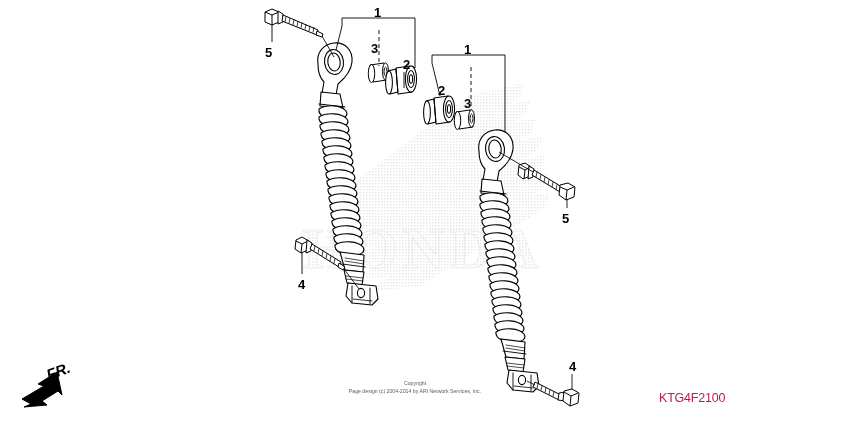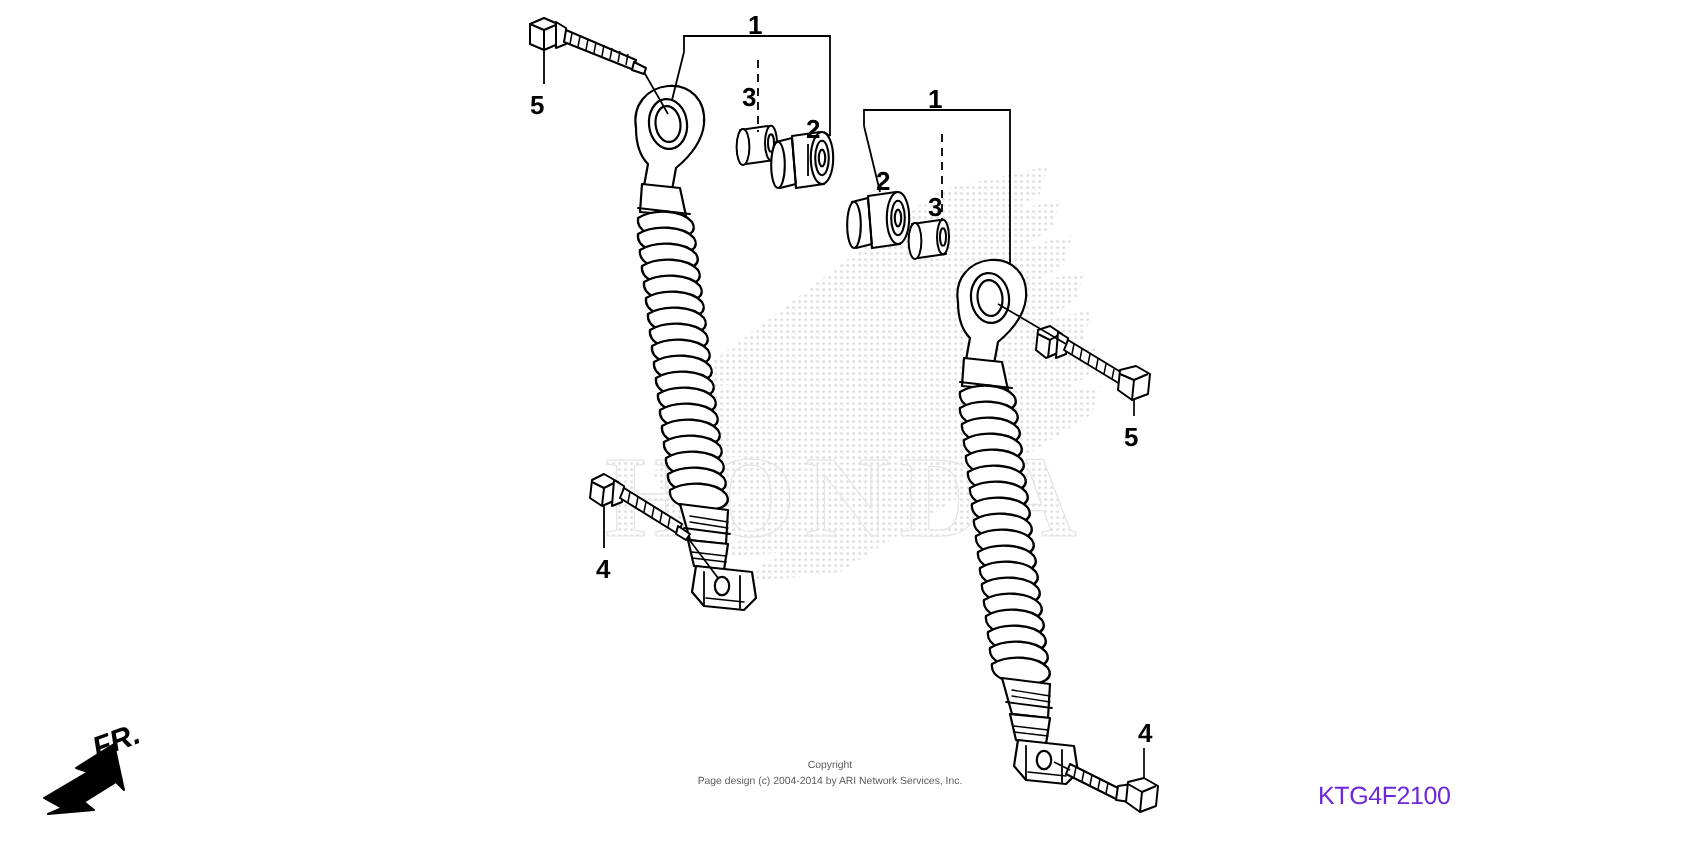--- a/index.html
+++ b/index.html
@@ -34,21 +34,21 @@
     color: #000000;
     line-height: 1;
     white-space: nowrap;
     user-select: none;
   }
   .partnum {
     position: absolute;
     font-family: "Liberation Sans", sans-serif;
     font-size: 12.5px;
     letter-spacing: -0.2px;
-    color: #6d28d9;
+    color: #be185d;
     white-space: nowrap;
   }
   .copyline {
     position: absolute;
     font-family: "Liberation Sans", sans-serif;
     font-size: 5.2px;
     color: #5d5d5d;
     white-space: nowrap;
     text-align: center;
   }

